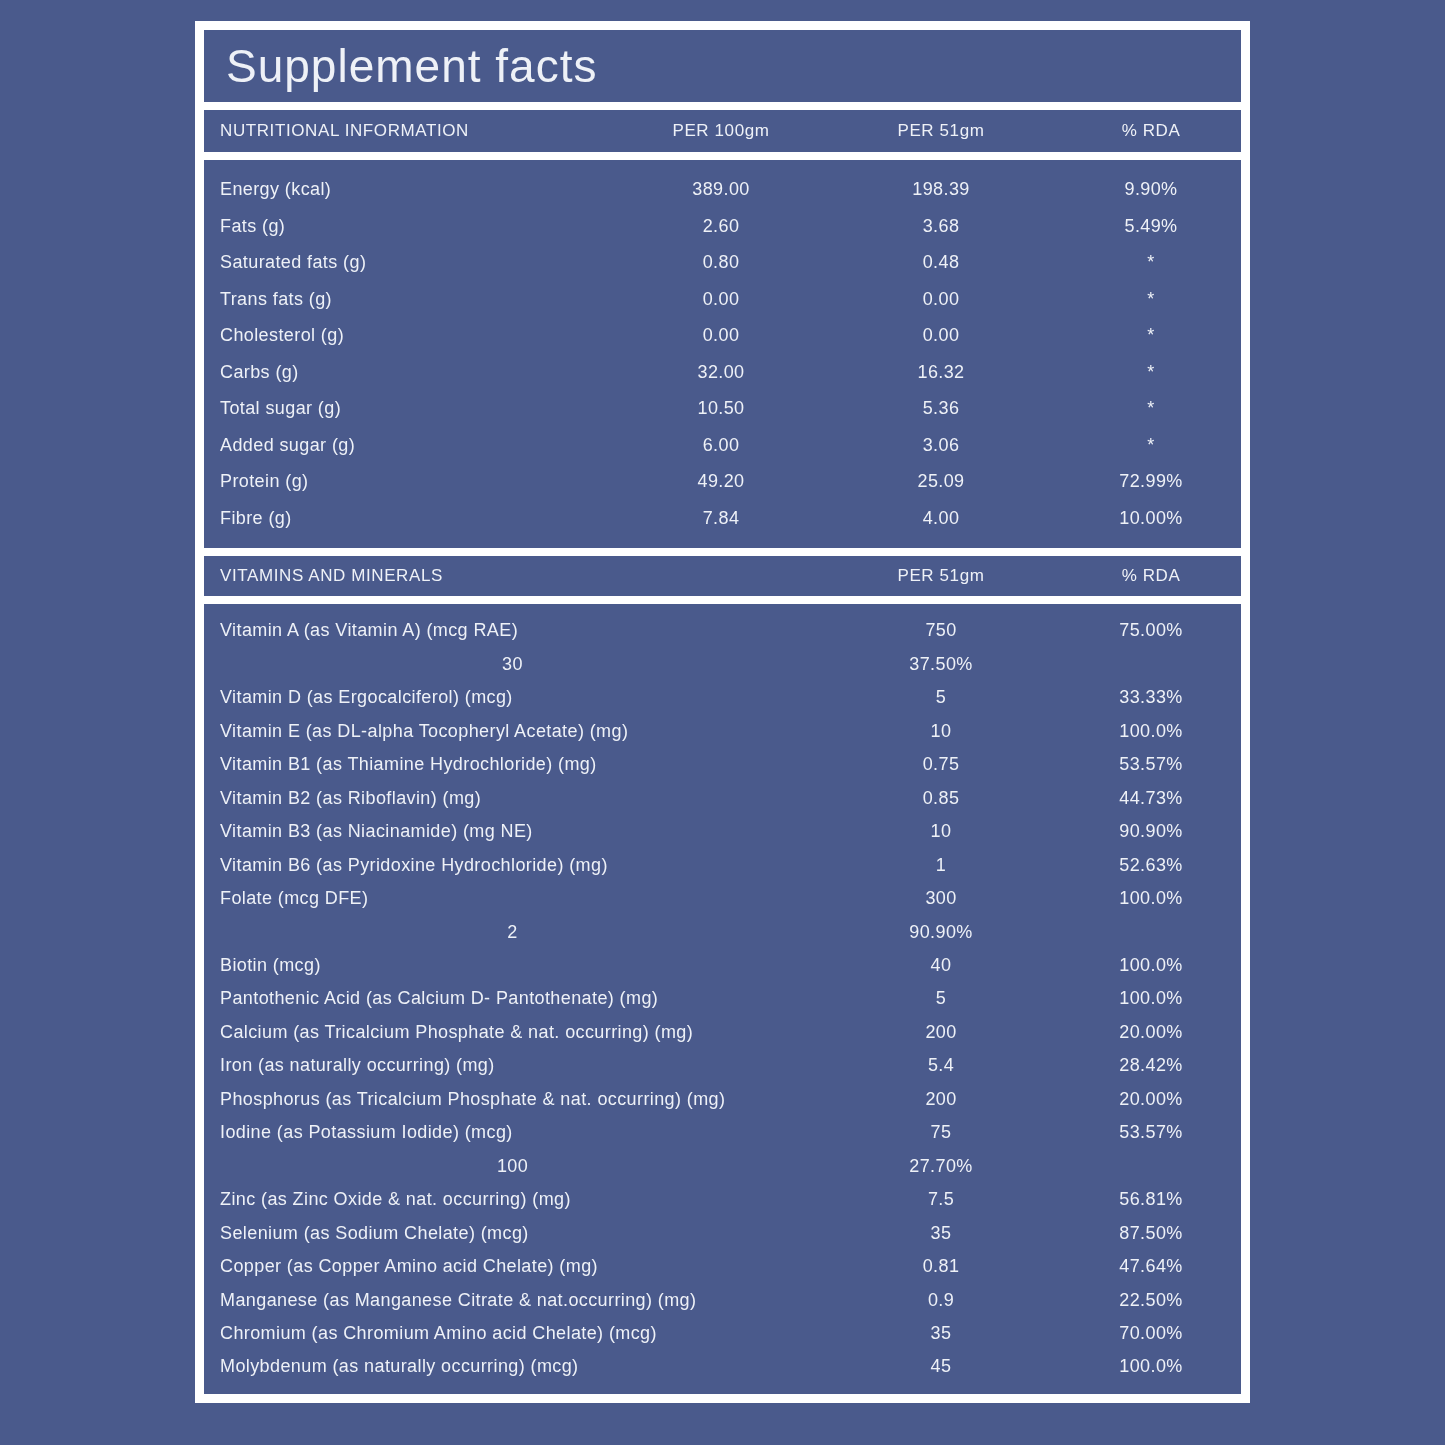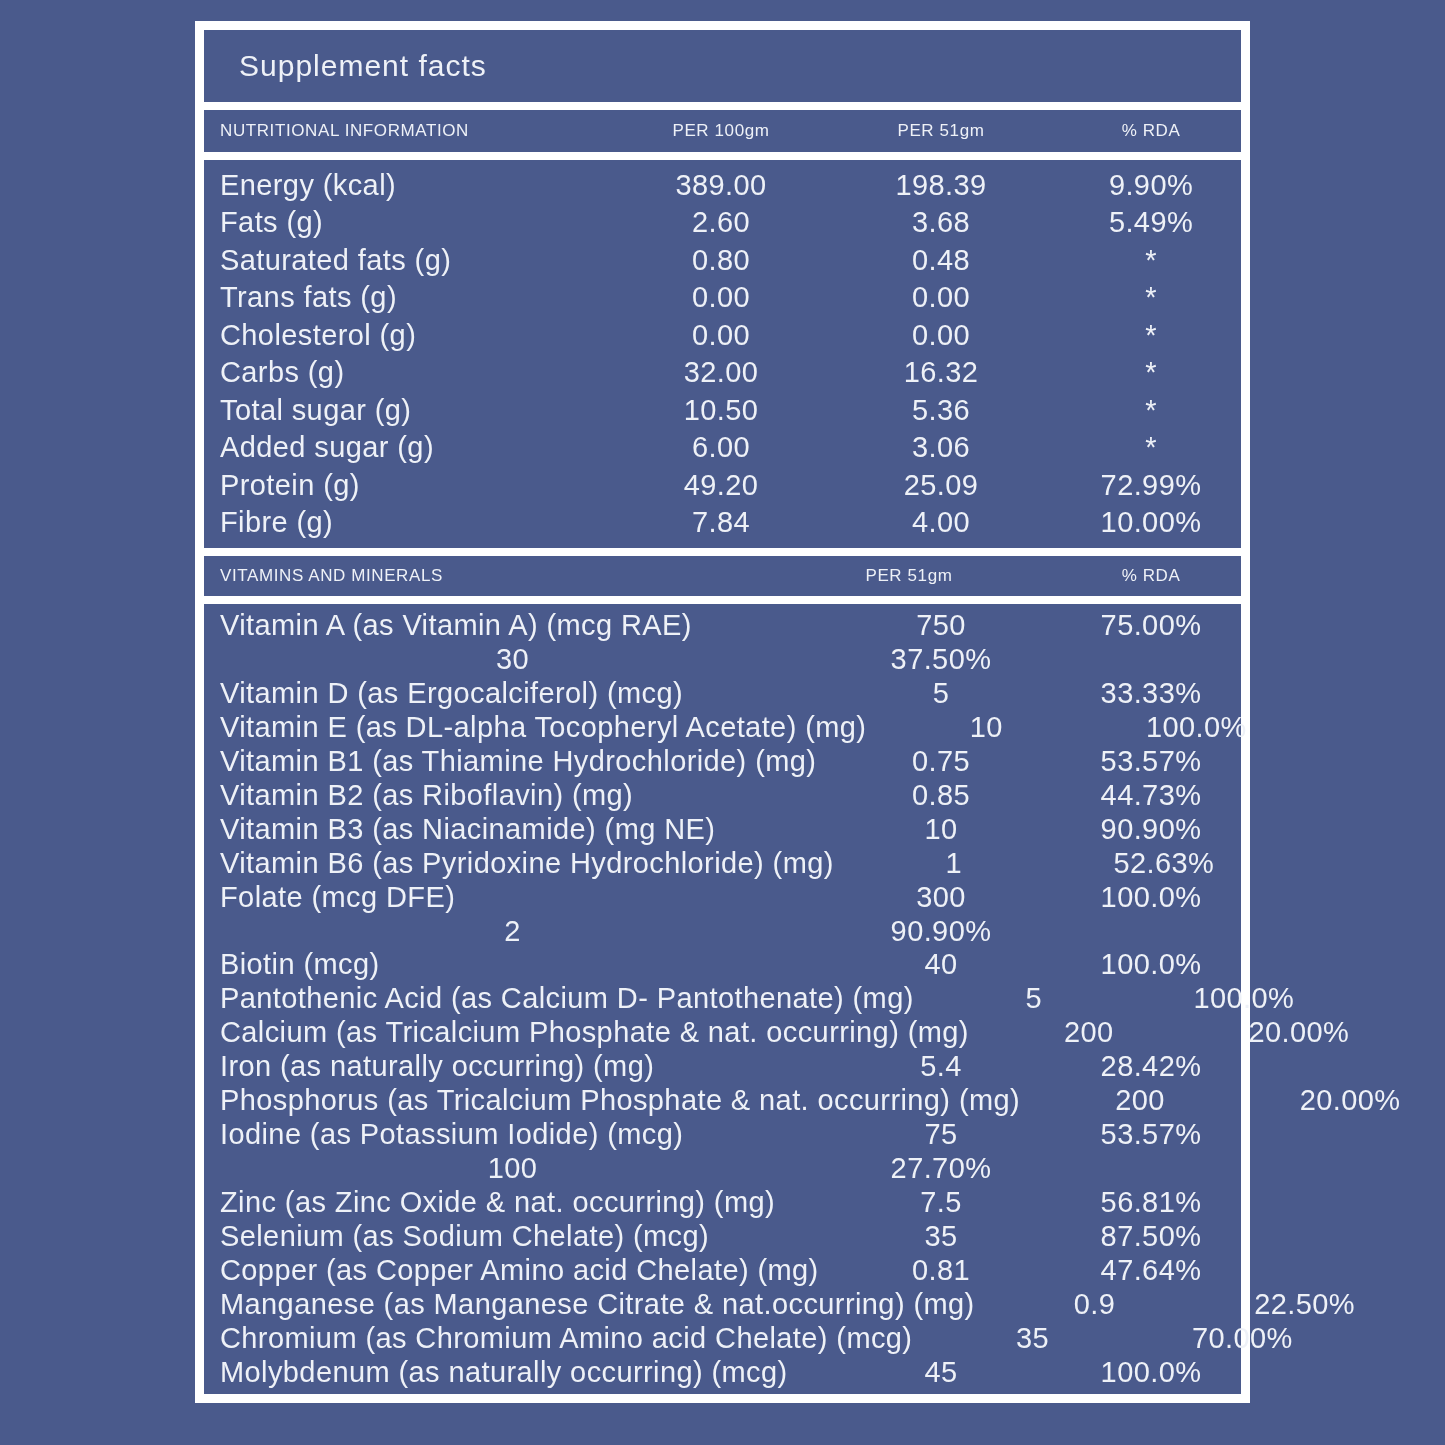--- a/index.html
+++ b/index.html
@@ -19,38 +19,38 @@
     position:absolute;left:195px;top:21px;width:1055px;height:1382px;
     background:var(--frame);
     padding:9px;
     display:flex;flex-direction:column;gap:8px;
   }
   .section{background:var(--panel);color:var(--text);}
   .title-section{
     flex:0 0 72px;display:flex;align-items:center;padding-left:22px;
   }
   .title{
-    font-size:30px;letter-spacing:1px;font-weight:400;color:var(--text);margin-left:13px;
+    font-size:46px;letter-spacing:1px;font-weight:400;color:var(--text);
   }
   .header-row{
     flex:0 0 42px;display:grid;align-items:center;
     font-size:17px;letter-spacing:0.6px;
   }
-  .header-row.h2{flex:0 0 40px;gap:32px;}
+  .header-row.h2{flex:0 0 40px;}
   .cols4{grid-template-columns:1fr 200px 240px 180px;}
   .cols3{grid-template-columns:1fr 240px 180px;}
   .body{
     display:flex;flex-direction:column;justify-content:space-evenly;
     padding:4px 0;
   }
   .body-nutrition{flex:0 0 388px;}
   .body-vitamins{flex:1 1 auto;}
   .row{
     display:grid;align-items:center;
-    font-size:29px;letter-spacing:0.4px;
+    font-size:18px;letter-spacing:0.4px;
   }
   .hlabel,.row .label{padding-left:16px;text-align:left;white-space:nowrap;}
   .hval,.row .val{text-align:center;white-space:nowrap;}
 </style>
 </head>
 <body>
 
 <div class="frame">
 
   <div class="section title-section">

